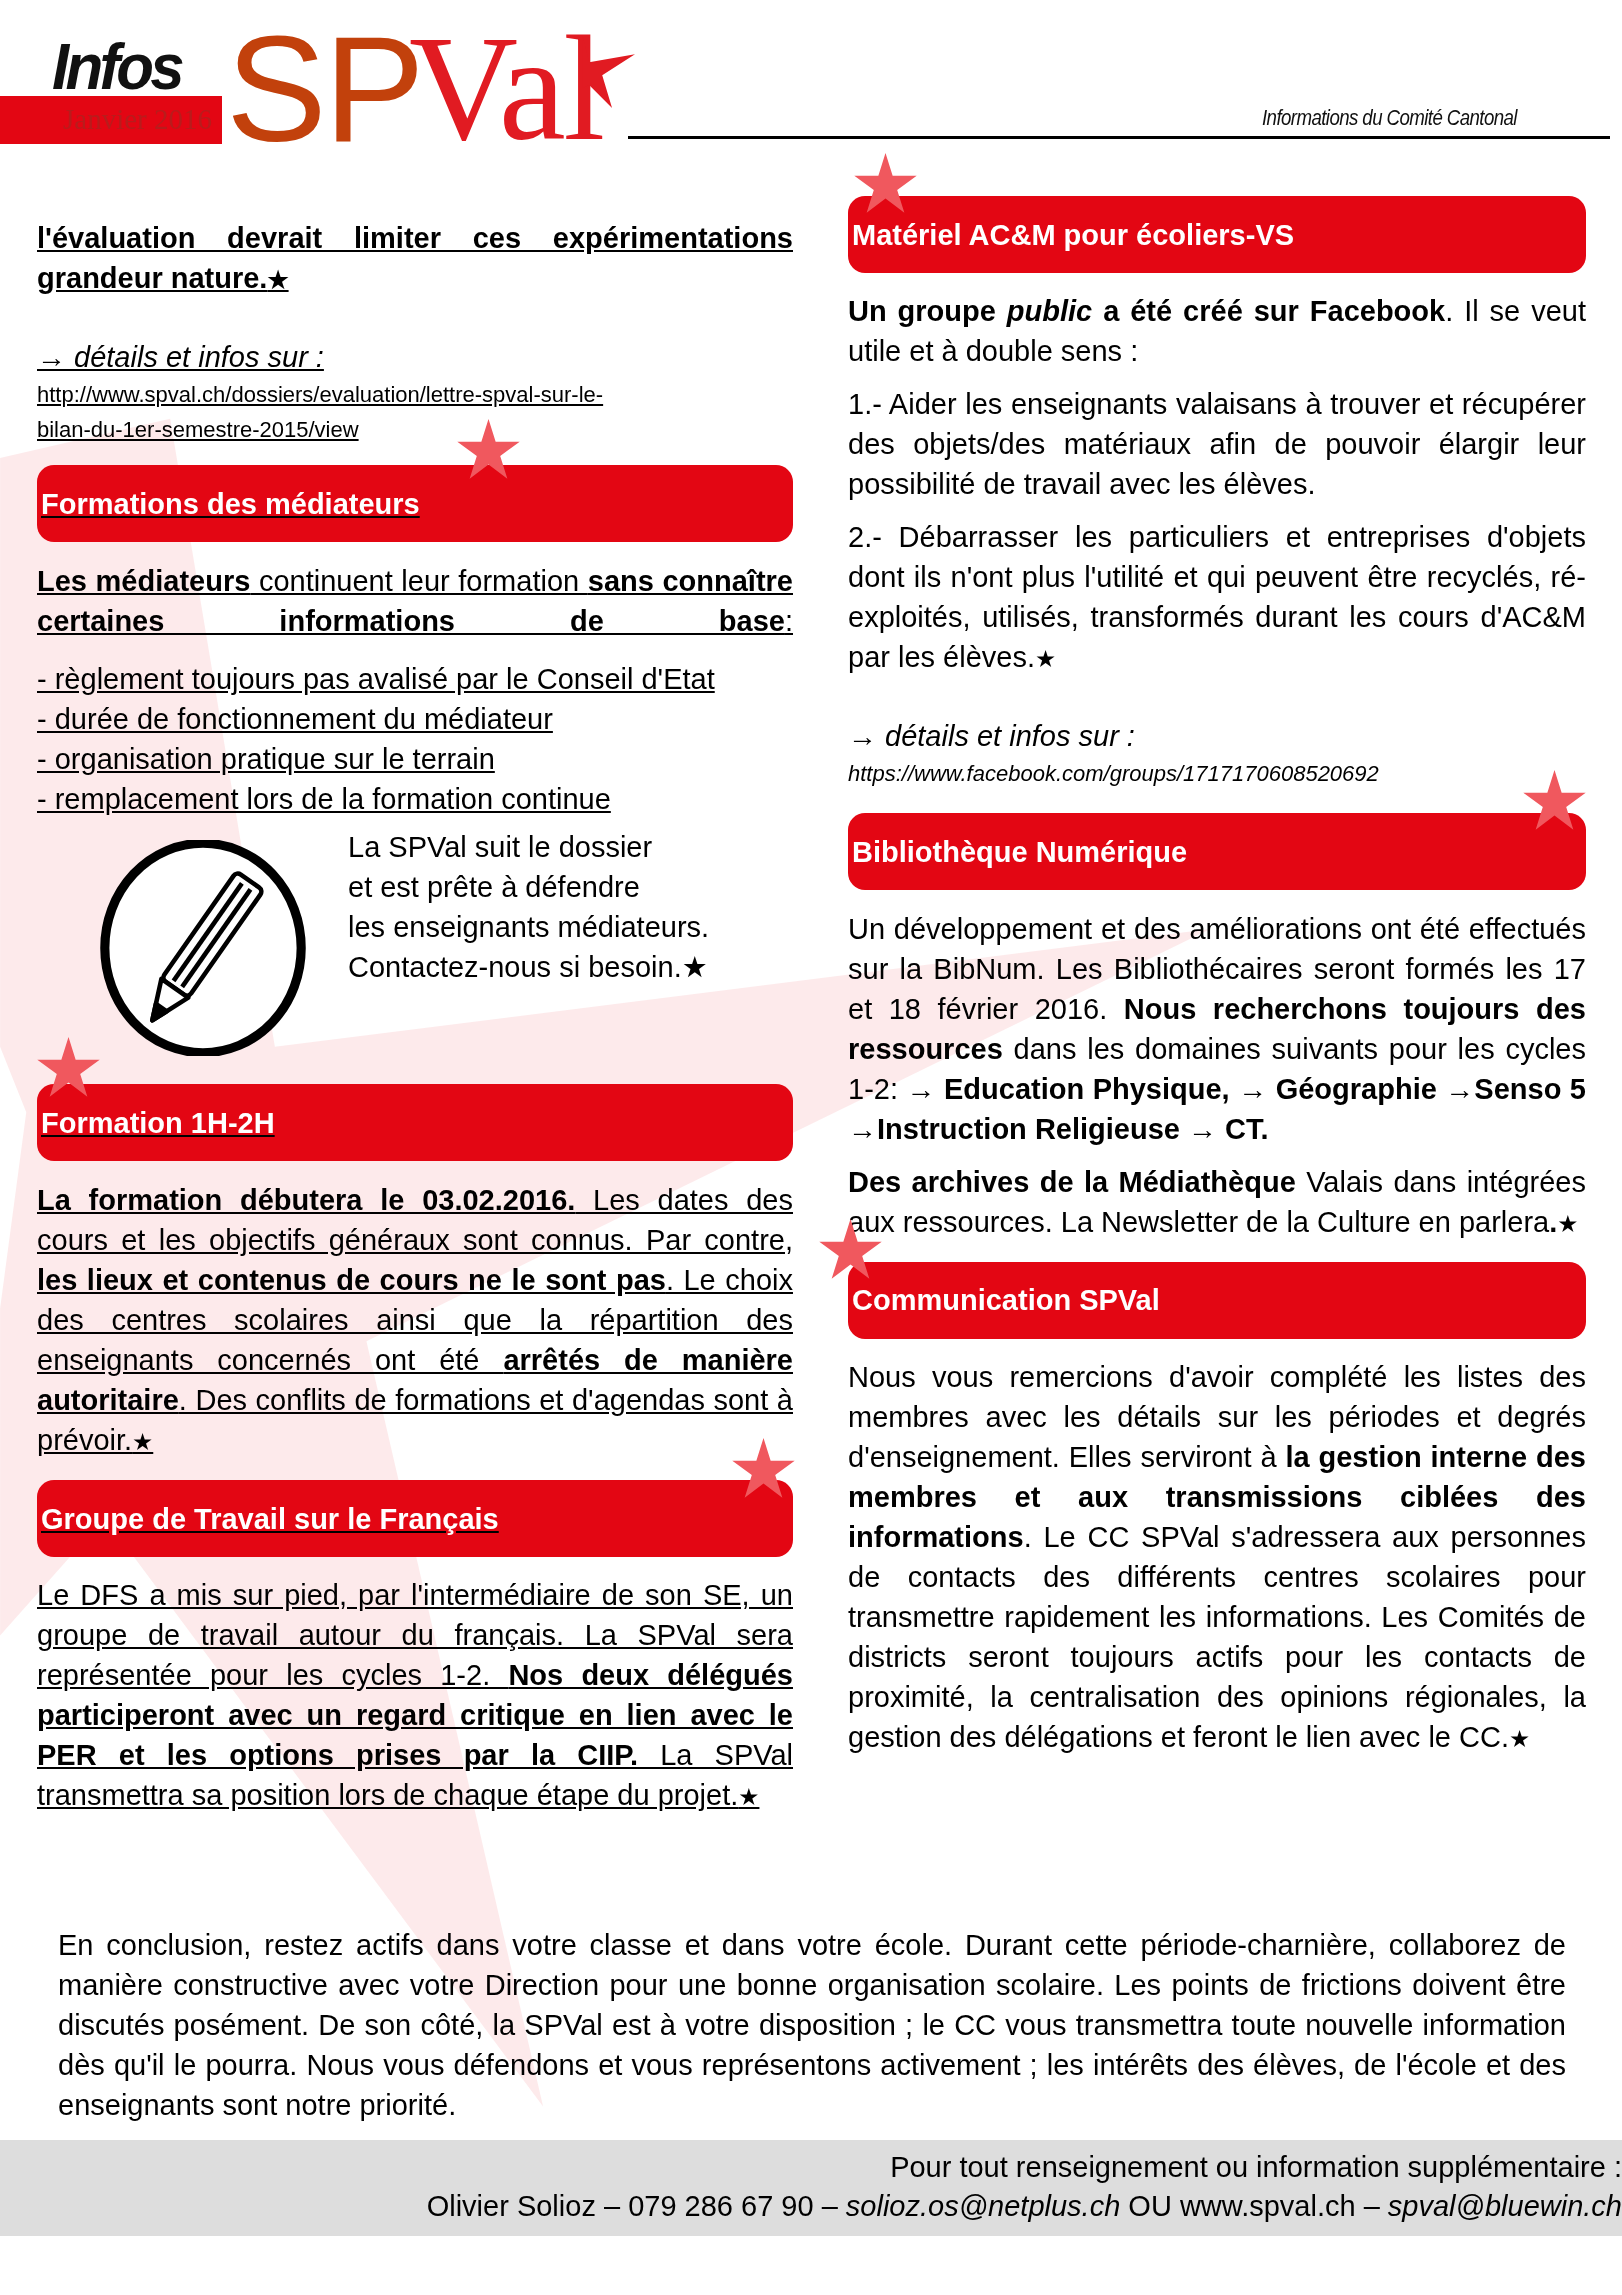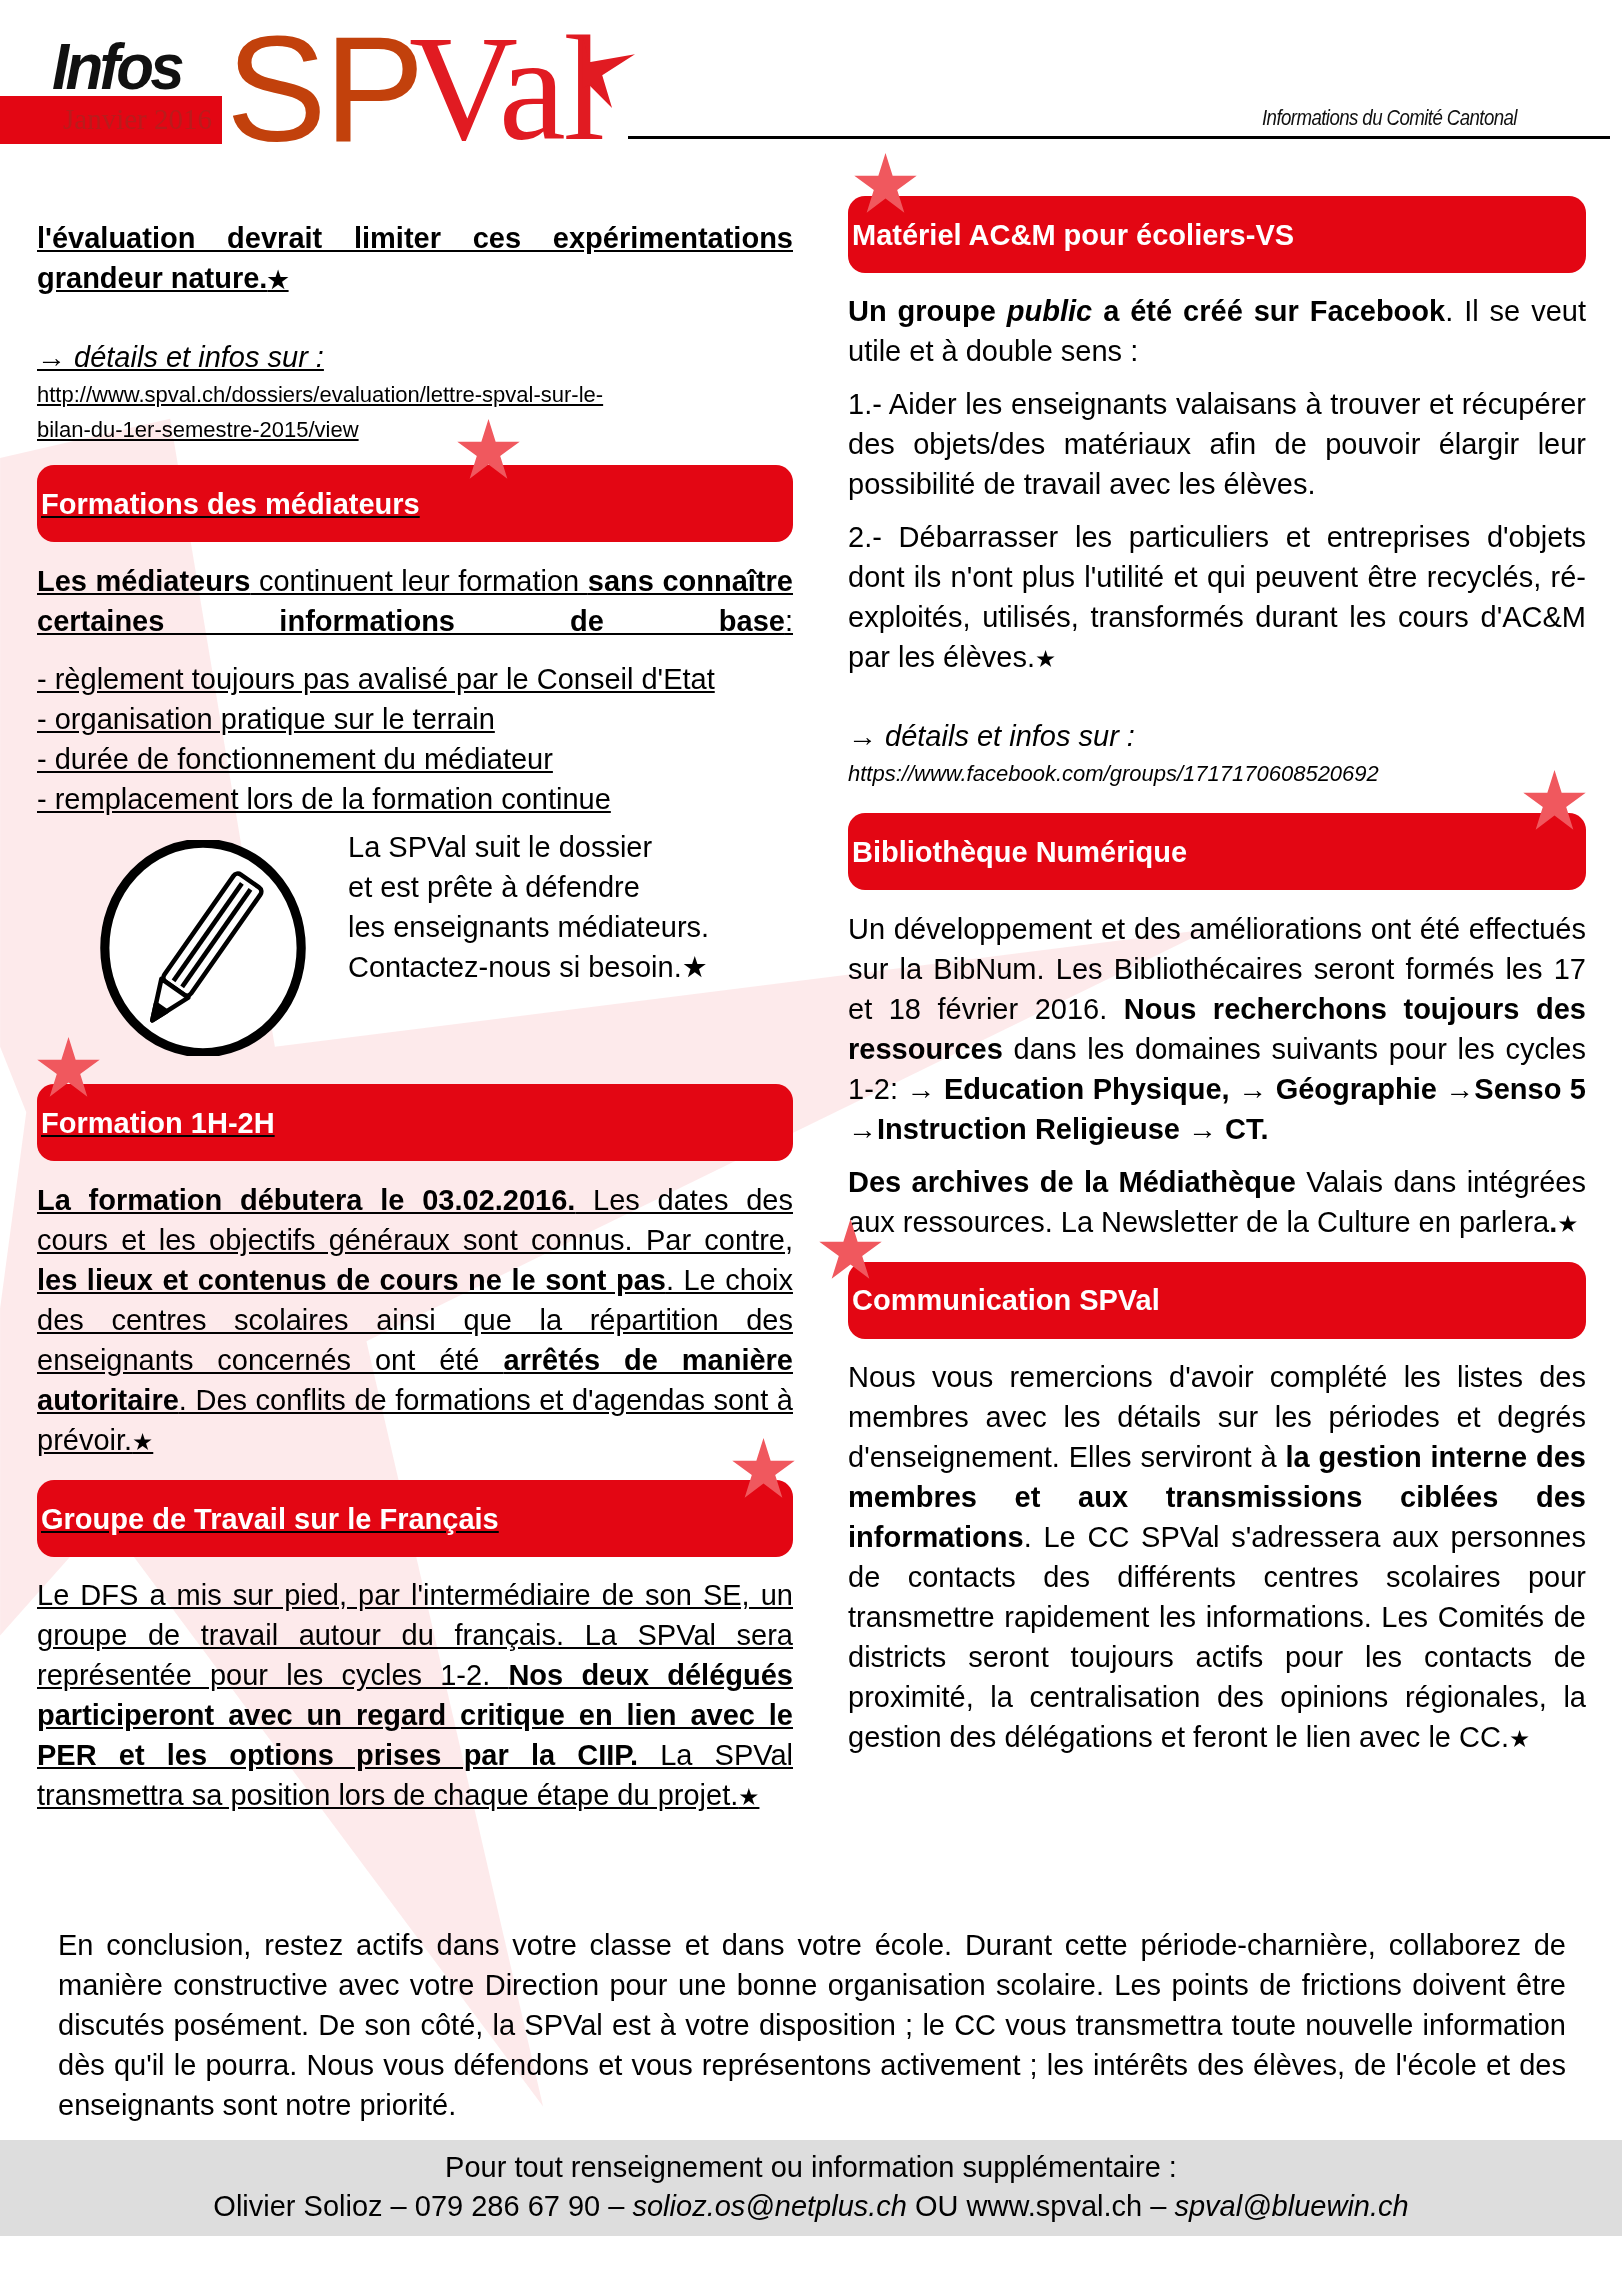--- a/index.html
+++ b/index.html
@@ -35,21 +35,21 @@
   .star-mark { font-size: 23.6px; }
 
   .pencil-block { position: relative; height: 242px; }
   .pencil-icon { position: absolute; left: 58px; top: 13px; width: 216px; height: 216px; }
   .pencil-text { position: absolute; left: 311px; top: 0; font-size: 29px; line-height: 40px; }
 
   
   .conclusion { position: absolute; left: 58px; top: 1925px; width: 1508px; font-size: 29px; line-height: 40px; text-align: justify; z-index: 2; }
 
   
-  .footer { position: absolute; left: 0; top: 2140px; width: 1622px; height: 96px; background: #dddddd; z-index: 2; text-align: center; font-size: 29px; line-height: 39px; padding-top: 7.9px; }
+  .footer { position: absolute; left: 0; top: 2140px; width: 1622px; height: 96px; background: #dddddd; z-index: 2; text-align: right; font-size: 29px; line-height: 39px; padding-top: 7.9px; }
   .footer i { font-style: italic; }
 </style>
 </head>
 <body>
 
 <svg class="bg-star" viewBox="0 0 2479 3508">
   <polygon points="260,640 420,1600 1850,1420 560,2050 830,3220 160,2320 0,2500 0,2000 40,1700 0,1600 0,700" fill="#fde6e7" opacity="0.85"></polygon>
 </svg>
 
 <div class="hdr">
@@ -81,22 +81,22 @@
       <svg class="head-star" style="left:419px; top:-46px;" viewBox="0 0 100 100">
           <polygon points="50,0 61,35 98,35 68,57 79,92 50,70 21,92 32,57 2,35 39,35" fill="#f0585e"></polygon>
         </svg>
       <span>Formations des médiateurs</span>
     </div>
     <p class="justify-full" style="margin-top:18.3px;">
       <b>Les médiateurs</b><span> continuent leur formation </span><b>sans connaître certaines informations de base</b><span>:</span>
     </p>
     <ul class="bullets" style="margin-top:18.3px;">
       <li>- règlement  toujours pas avalisé par le Conseil d'Etat</li>
+      <li>- durée de fonctionnement du médiateur</li>
       <li>- organisation pratique sur le terrain</li>
-      <li>- durée de fonctionnement du médiateur</li>
       <li>- remplacement lors de la formation continue</li>
     </ul>
     <div class="pencil-block" style="margin-top:7.9px;">
       <svg class="pencil-icon" viewBox="0 0 330 330">
         <ellipse cx="165" cy="165" rx="150" ry="160" fill="#fff" stroke="#000" stroke-width="14"></ellipse>
         <g transform="rotate(35 165 165)" fill="#fff" stroke="#000" stroke-width="7" stroke-linejoin="round">
           <rect x="140" y="40" width="50" height="200" rx="8"></rect>
           <line x1="157" y1="50" x2="157" y2="232"></line>
           <line x1="173" y1="50" x2="173" y2="232"></line>
           <polygon points="140,240 190,240 165,300"></polygon>

